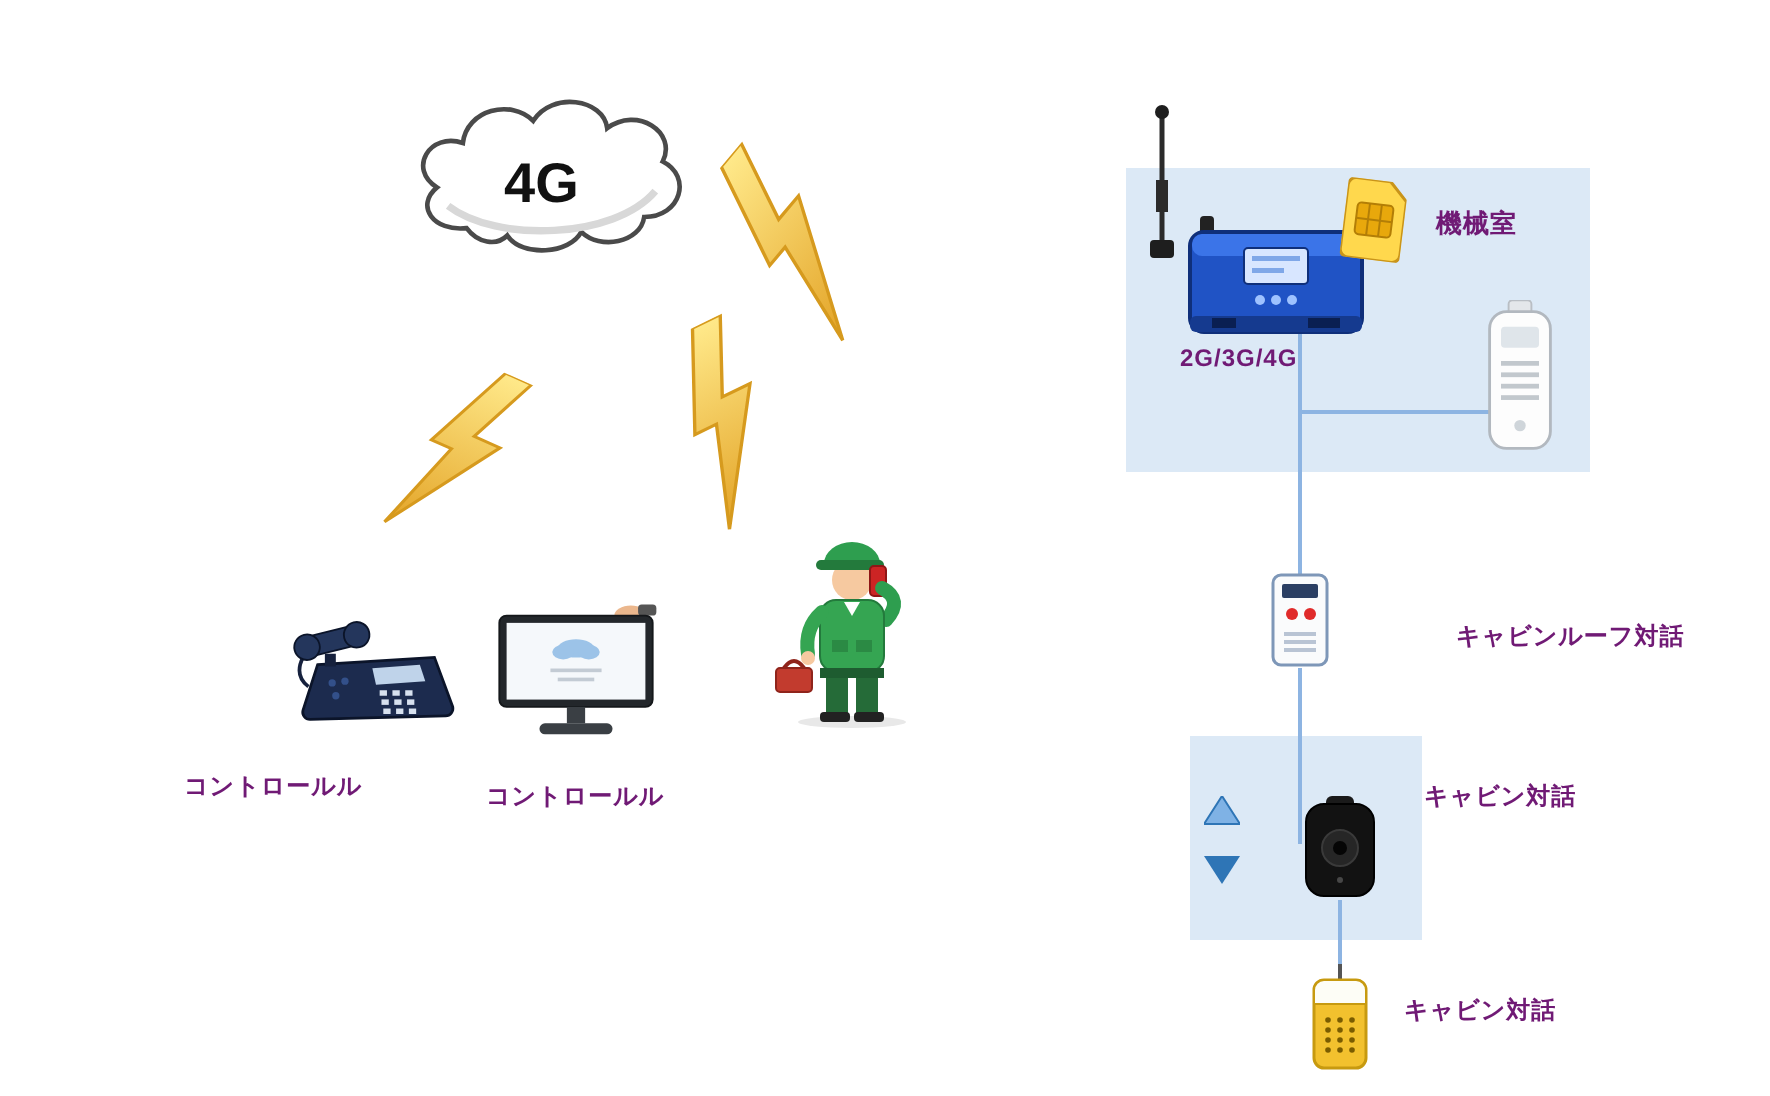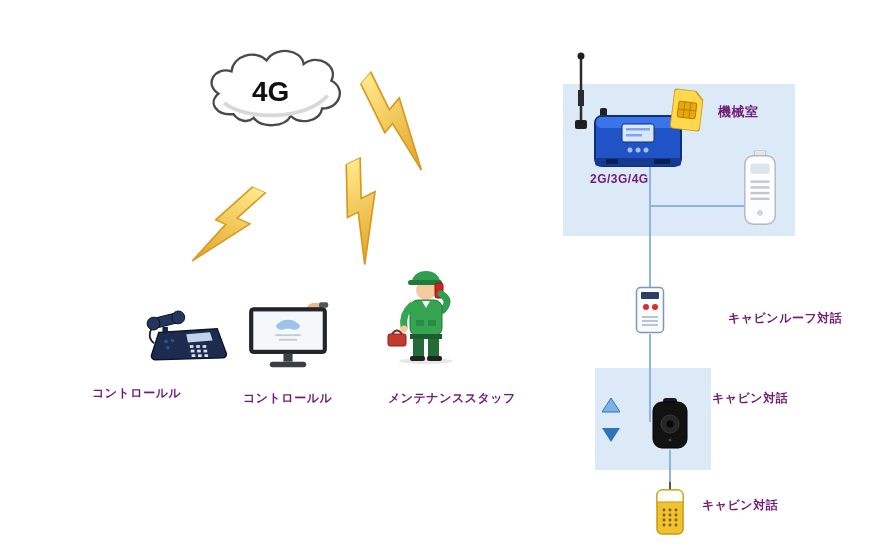--- a/index.html
+++ b/index.html
@@ -236,15 +236,14 @@
       <rect x="42" y="56" width="8" height="6" fill="#2b8a44"></rect>
       <path d="M25,42 q-9,8 -7,21" stroke="#35a552" stroke-width="7" fill="none" stroke-linecap="round"></path>
       <circle cx="18" cy="65" r="3.5" fill="#f6c9a0"></circle>
       <rect x="24" y="70" width="32" height="5" fill="#1e5c30"></rect>
       <rect x="27" y="75" width="11" height="18" fill="#256b38"></rect>
       <rect x="42" y="75" width="11" height="18" fill="#256b38"></rect>
       <rect x="24" y="92" width="15" height="5" rx="2" fill="#222"></rect>
       <rect x="41" y="92" width="15" height="5" rx="2" fill="#222"></rect>
     </svg>
   </div>
-  <div class="lbl" style="left:388px;top:390px;">メンテナンススタッフ</div>
 
 </div>
 
 </body></html>

